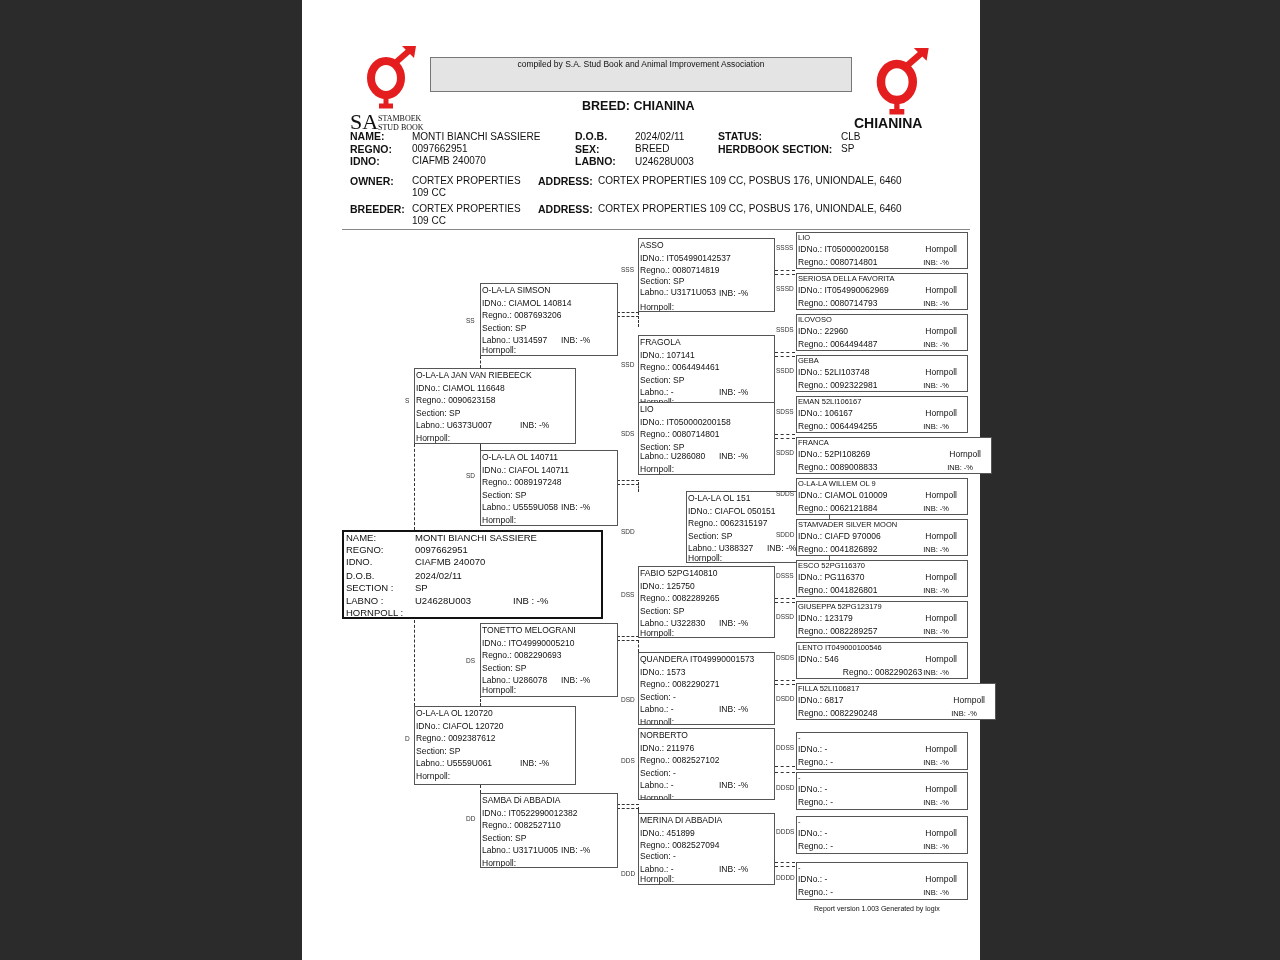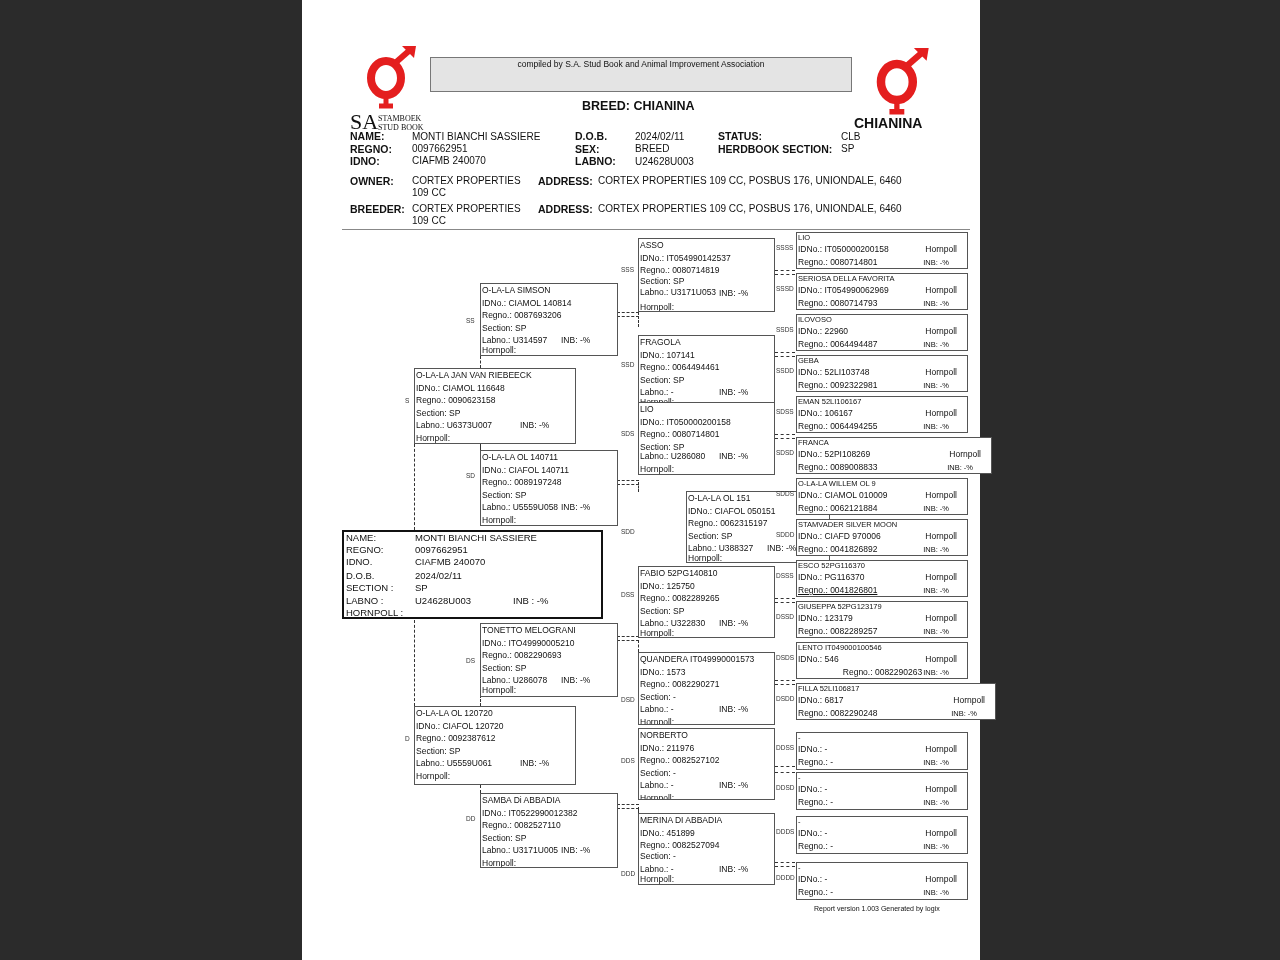--- a/index.html
+++ b/index.html
@@ -323,21 +323,21 @@
       <span class="pos" style="left: 474px; top: 531px;">SDDD</span>
       <div class="box sm" style="left: 494px; top: 519px; width: 172px; height: 37px;">
         <div class="nm">STAMVADER SILVER MOON</div>
         <div style="position:relative;height:13px;"><span>IDNo.: CIAFD   970006</span><span class="hp">Hornpoll</span></div>
         <div style="position:relative;height:13px;"><span>Regno.: 0041826892</span><span class="ib">INB: -%</span></div>
       </div>
       <span class="pos" style="left: 474px; top: 572px;">DSSS</span>
       <div class="box sm" style="left: 494px; top: 560px; width: 172px; height: 37px;">
         <div class="nm">ESCO 52PG116370</div>
         <div style="position:relative;height:13px;"><span>IDNo.: PG116370</span><span class="hp">Hornpoll</span></div>
-        <div style="position:relative;height:13px;text-decoration:underline;"><span>Regno.: 0041826801</span><span class="ib">INB: -%</span></div>
+        <div style="position:relative;height:13px;"><span>Regno.: 0041826801</span><span class="ib">INB: -%</span></div>
       </div>
       <span class="pos" style="left: 474px; top: 613px;">DSSD</span>
       <div class="box sm" style="left: 494px; top: 601px; width: 172px; height: 37px;">
         <div class="nm">GIUSEPPA 52PG123179</div>
         <div style="position:relative;height:13px;"><span>IDNo.: 123179</span><span class="hp">Hornpoll</span></div>
         <div style="position:relative;height:13px;"><span>Regno.: 0082289257</span><span class="ib">INB: -%</span></div>
       </div>
       <span class="pos" style="left: 474px; top: 654px;">DSDS</span>
       <div class="box sm" style="left: 494px; top: 642px; width: 172px; height: 37px;">
         <div class="nm">LENTO IT049000100546</div>

